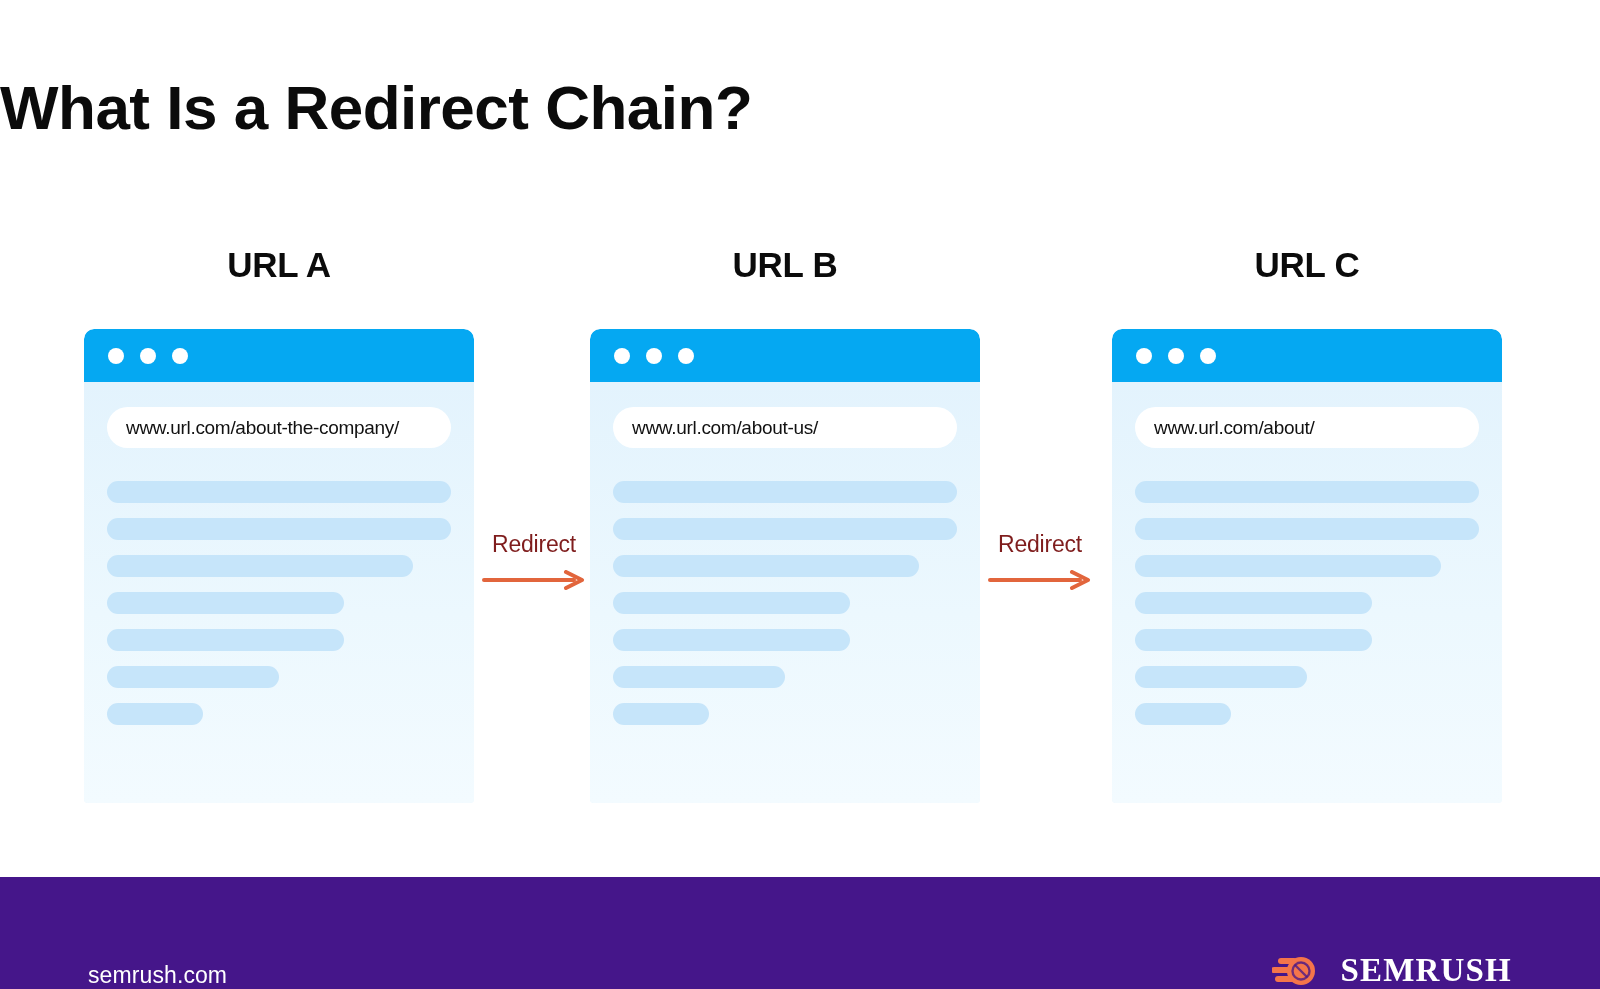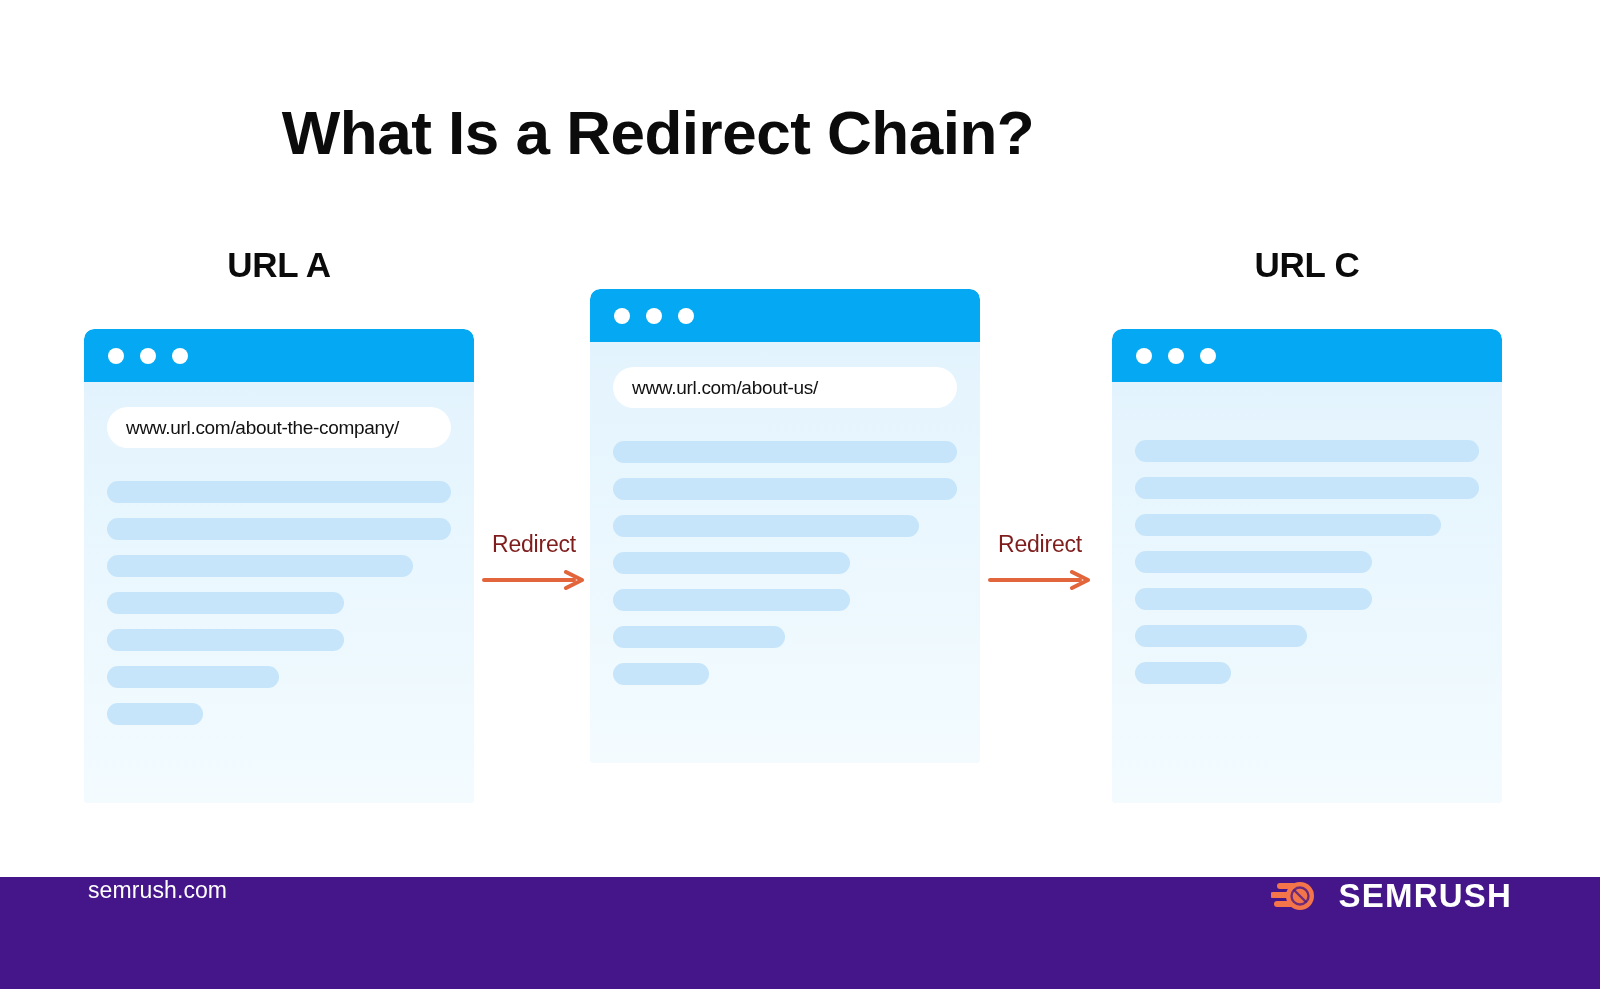--- a/index.html
+++ b/index.html
@@ -15,27 +15,26 @@
     background: #ffffff;
     position: relative;
   }
 
   
   #page-title {
     position: absolute;
     top: 74px;
     left: 0;
     width: 1316px;
-    text-align: center;
+    text-align: left;
     font-size: 62px;
     font-weight: bold;
     letter-spacing: -0.5px;
     color: #0b0b0b;
     line-height: 1.1;
-    margin-top: 25px;
   }
 
   
   #diagram {
     position: absolute;
     top: 245px;
     left: 0;
     width: 1340px;
     height: 560px;
     padding-left: 32px;
@@ -144,33 +143,34 @@
 
   
   #footer {
     position: absolute;
     left: 0;
     bottom: 0;
     width: 1600px;
     height: 112px;
     background: #45168a;
     display: flex;
-    align-items: flex-start;
+    align-items: flex-end;
     justify-content: space-between;
     padding: 0 88px 0 88px;
   }
   #footer-site {
     color: #ffffff;
     font-size: 23px;
     letter-spacing: 0.1px;
   }
   .brand {
     display: flex;
     align-items: center;
     gap: 22px;
+    font-family: Liberation Serif, serif;
   }
   .brand-name {
     color: #ffffff;
     font-size: 33px;
     font-weight: bold;
     letter-spacing: 1.2px;
   }
 </style>
 </head>
 <body>
@@ -205,20 +205,21 @@
 
   <div class="connector conn-0">
     <div class="connector-label">Redirect</div>
     <svg class="connector-arrow" width="104" height="20" viewBox="0 0 104 20">
       <line x1="2" y1="10" x2="92" y2="10" stroke="#e2653c" stroke-width="4" stroke-linecap="round"></line>
       <polyline points="84,2 100,10 84,18" fill="none" stroke="#e2653c" stroke-width="4" stroke-linecap="round" stroke-linejoin="round"></polyline>
     </svg>
   </div>
 
   <div class="column col-1">
+    <div class="col-label">URL B</div>
 
     <div class="browser-card">
       <div class="browser-titlebar">
         <span class="dot"></span>
         <span class="dot"></span>
         <span class="dot"></span>
       </div>
       <div class="browser-body">
         <div class="url-pill">www.url.com/about-us/</div>
         <div class="skeleton-list">
@@ -245,20 +246,21 @@
   <div class="column col-2">
     <div class="col-label">URL C</div>
 
     <div class="browser-card">
       <div class="browser-titlebar">
         <span class="dot"></span>
         <span class="dot"></span>
         <span class="dot"></span>
       </div>
       <div class="browser-body">
+        <div class="url-pill">www.url.com/about/</div>
         <div class="skeleton-list">
           <div class="skeleton-line" style="width:100%"></div>
           <div class="skeleton-line" style="width:100%"></div>
           <div class="skeleton-line" style="width:89%"></div>
           <div class="skeleton-line" style="width:69%"></div>
           <div class="skeleton-line" style="width:69%"></div>
           <div class="skeleton-line" style="width:50%"></div>
           <div class="skeleton-line" style="width:28%"></div>
         </div>
       </div>

